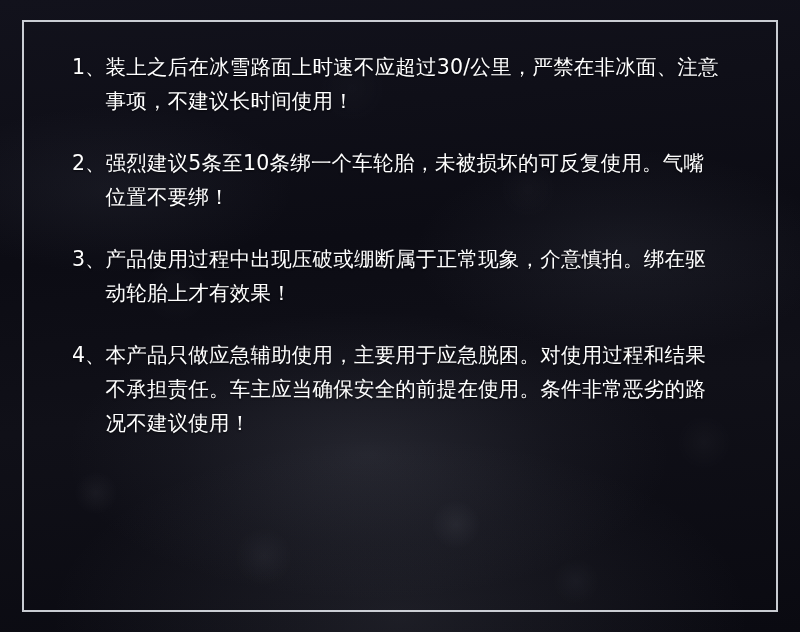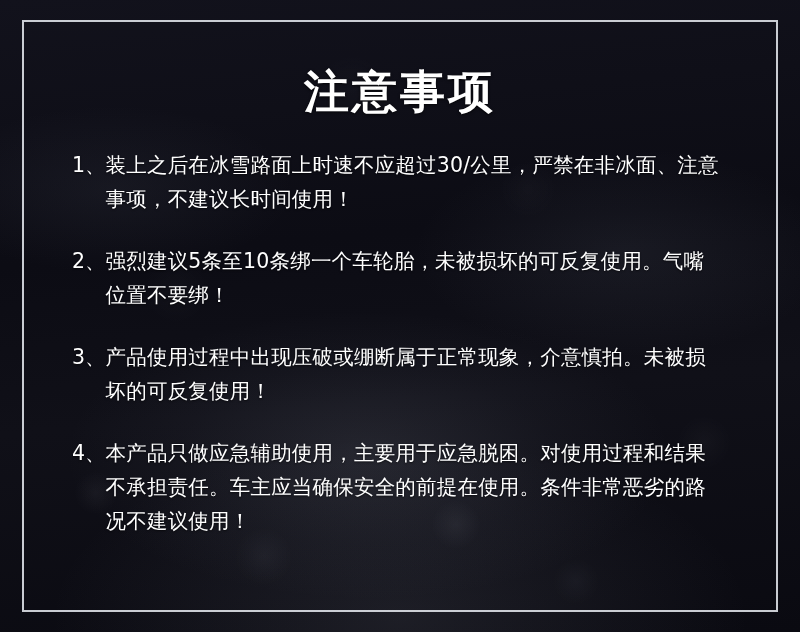--- a/index.html
+++ b/index.html
@@ -96,36 +96,35 @@
     margin-bottom: 0;
   }
 </style>
 </head>
 <body>
 
 <div class="poster">
   <div class="grain"></div>
   <div class="frame"></div>
   <div class="content">
-    <div class="title">注意事项</div>
     <div class="items">
 
       <div class="item">
         <span class="item-num">1、</span>
         <span class="item-text">装上之后在冰雪路面上时速不应超过30/公里，严禁在非冰面、注意事项，不建议长时间使用！</span>
       </div>
 
       <div class="item">
         <span class="item-num">2、</span>
         <span class="item-text">强烈建议5条至10条绑一个车轮胎，未被损坏的可反复使用。气嘴位置不要绑！</span>
       </div>
 
       <div class="item">
         <span class="item-num">3、</span>
-        <span class="item-text">产品使用过程中出现压破或绷断属于正常现象，介意慎拍。未被损坏的可反复使用！</span>
+        <span class="item-text">产品使用过程中出现压破或绷断属于正常现象，介意慎拍。绑在驱动轮胎上才有效果！</span>
       </div>
 
       <div class="item">
         <span class="item-num">4、</span>
         <span class="item-text">本产品只做应急辅助使用，主要用于应急脱困。对使用过程和结果不承担责任。车主应当确保安全的前提在使用。条件非常恶劣的路况不建议使用！</span>
       </div>
 
     </div>
   </div>
 </div>

